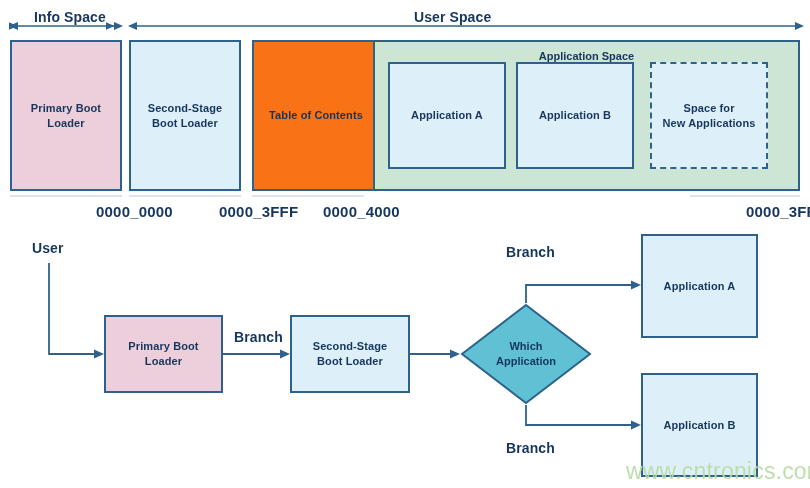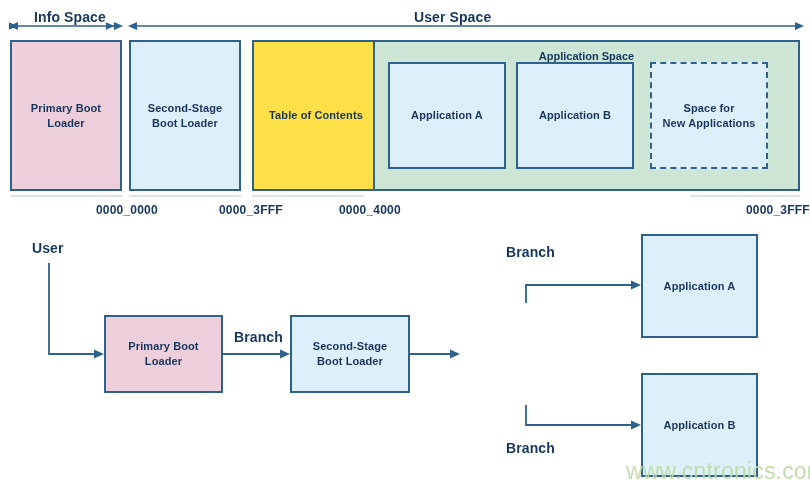--- a/index.html
+++ b/index.html
@@ -36,21 +36,21 @@
     position: absolute;
     color: #17365d;
     font-size: 14px;
     font-weight: bold;
     white-space: nowrap;
     letter-spacing: 0.1px;
   }
   .addr {
     position: absolute;
     color: #17365d;
-    font-size: 12px;
+    font-size: 15px;
     font-weight: bold;
     white-space: nowrap;
     letter-spacing: 0.2px;
   }
   .svg-layer {
     position: absolute;
     left: 0; top: 0;
     width: 810px; height: 488px;
     pointer-events: none;
   }
@@ -135,21 +135,21 @@
       <path d="M641,425 L631,420.5 L631,429.5 z" fill="#2e628c"></path>
     </g>
   </svg>
 
   <div class="box" style="left:10px; top:40px; width:112px; height:151px; background:#eccfdb; white-space:pre-line;">Primary Boot
 Loader</div>
 
   <div class="box" style="left:129px; top:40px; width:112px; height:151px; background:#ddf0fa; white-space:pre-line;">Second-Stage
 Boot Loader</div>
 
-  <div class="box" style="left:252px; top:40px; width:128px; height:151px; background:#fde047; white-space:pre-line;">Table of Contents</div>
+  <div class="box" style="left:252px; top:40px; width:128px; height:151px; background:#f97316; white-space:pre-line;">Table of Contents</div>
 
   <div style="position:absolute; left:373px; top:40px; width:427px; height:151px; box-sizing:border-box; border:2px solid #2e628c; background:#cce5d5;">
     <div style="position:absolute; left:0; right:0; top:8px; text-align:center; color:#17365d; font-size:11px; font-weight:bold;">Application Space</div>
   </div>
 
   <div class="box" style="left:388px; top:62px; width:118px; height:107px; background:#ddf0fa;">Application A</div>
 
   <div class="box" style="left:516px; top:62px; width:118px; height:107px; background:#ddf0fa;">Application B</div>
 
   <div class="box dashed" style="left:650px; top:62px; width:118px; height:107px; background:#ddf0fa; white-space:pre-line;">Space for
@@ -157,33 +157,40 @@
 
   <svg class="svg-layer">
     <line x1="10" y1="196" x2="122" y2="196" stroke="#b9c8d8" stroke-width="1"></line>
     <line x1="129" y1="196" x2="241" y2="196" stroke="#b9c8d8" stroke-width="1"></line>
     <line x1="252" y1="196" x2="364" y2="196" stroke="#b9c8d8" stroke-width="1"></line>
     <line x1="690" y1="196" x2="800" y2="196" stroke="#b9c8d8" stroke-width="1"></line>
   </svg>
 
   <div class="addr" style="left:96px; top:203px;">0000_0000</div>
   <div class="addr" style="left:219px; top:203px;">0000_3FFF</div>
-  <div class="addr" style="left:339px; top:203px;">0000_4000</div>
+  <div class="addr" style="left:323px; top:203px;">0000_4000</div>
   <div class="addr" style="left:746px; top:203px;">0000_3FFF</div>
 
   <div class="lbl" style="left:32px; top:240px;">User</div>
 
   <div class="box" style="left:104px; top:315px; width:119px; height:78px; background:#eccfdb; white-space:pre-line;">Primary Boot
 Loader</div>
 
   <div class="lbl" style="left:234px; top:329px;">Branch</div>
 
   <div class="box" style="left:290px; top:315px; width:120px; height:78px; background:#ddf0fa; white-space:pre-line;">Second-Stage
 Boot Loader</div>
 
+  <div class="diamond-wrap" style="left:460px; top:303px; width:132px; height:102px;">
+    <svg width="132" height="102" style="position:absolute; left:0; top:0;">
+      <polygon points="66,2 130,51 66,100 2,51" fill="#5fc1d3" stroke="#2e628c" stroke-width="2"></polygon>
+    </svg>
+    <div class="diamond-label" style="white-space:pre-line;">Which
+Application</div>
+  </div>
 
   <div class="lbl" style="left:506px; top:244px;">Branch</div>
 
   <div class="lbl" style="left:506px; top:440px;">Branch</div>
 
   <div class="box" style="left:641px; top:234px; width:117px; height:104px; background:#ddf0fa;">Application A</div>
 
   <div class="box" style="left:641px; top:373px; width:117px; height:104px; background:#ddf0fa;">Application B</div>
 
   <div class="watermark" style="left:626px; top:458px;">www.cntronics.com</div>

